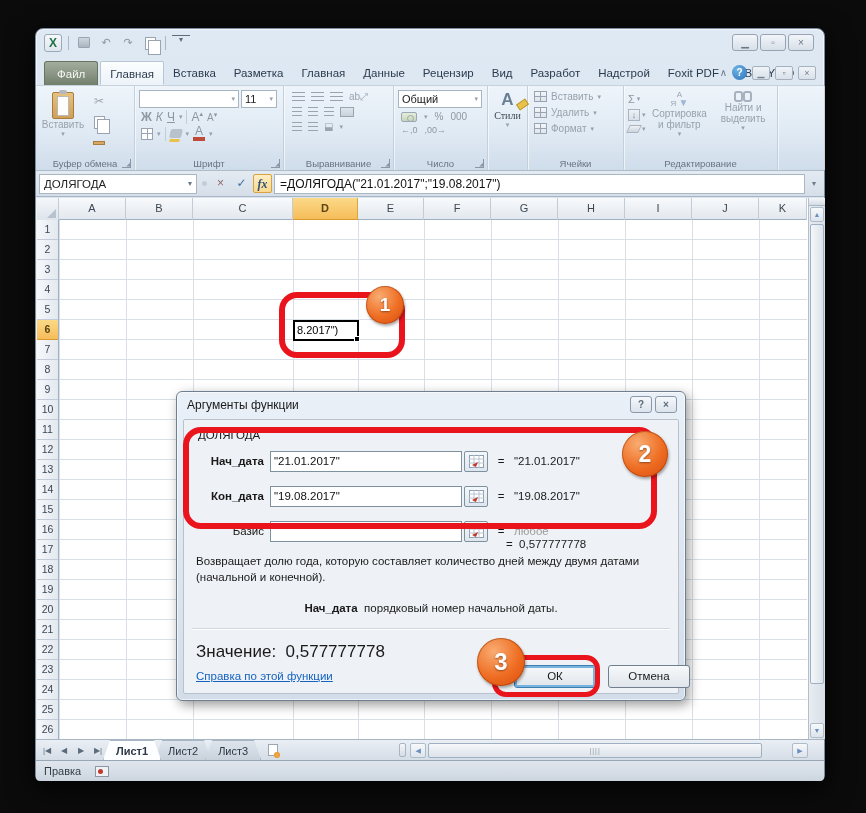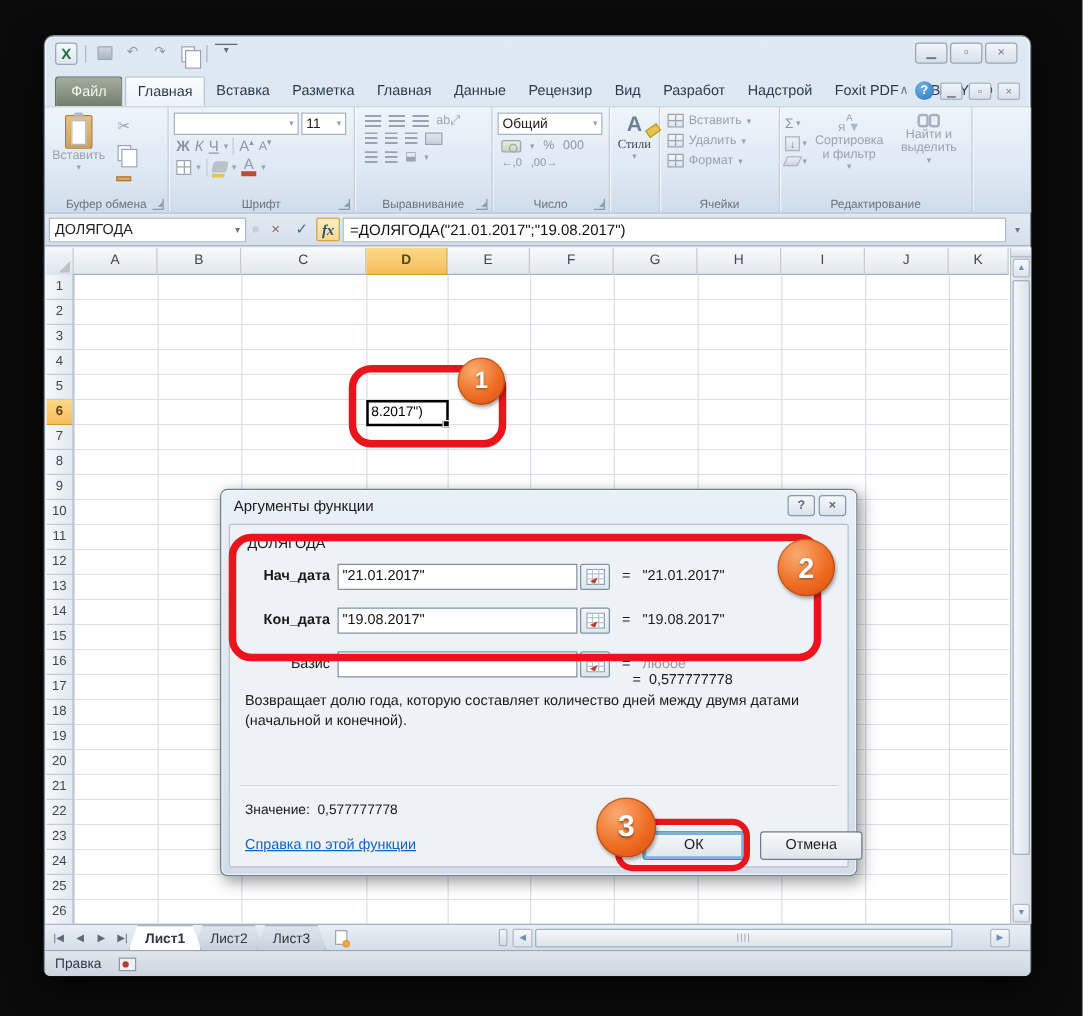--- a/index.html
+++ b/index.html
@@ -187,21 +187,21 @@
   .dlg-row .flabel.b { font-weight:bold; }
   .dlg-input { width:192px; height:21px; background:#fff; border:1px solid #7e919f; font-size:11.5px; color:#111; padding:0 3px; line-height:19px; }
   .picker { width:24px; height:21px; margin-left:2px; border:1px solid #7e919f; border-radius:2px; background:linear-gradient(#f4f7fa,#dfe6ed); display:flex; align-items:center; justify-content:center; }
   .dlg-eq { width:26px; text-align:center; font-size:11.5px; color:#1a1a1a; }
   .dlg-res { font-size:11.5px; color:#1a1a1a; }
   .dlg-res.muted { color:#9b9b9b; }
   .dlg-result-line { position:absolute; left:322px; top:118px; font-size:11.5px; color:#1a1a1a; }
   .dlg-desc { position:absolute; left:12px; right:12px; top:133px; font-size:11.5px; color:#1a1a1a; line-height:1.4; }
   .dlg-arghelp { position:absolute; left:12px; right:12px; top:182px; font-size:11.5px; color:#1a1a1a; text-align:center; }
   .dlg-sep { position:absolute; left:8px; right:8px; top:208px; height:1px; background:#d3d8de; box-shadow:0 1px 0 #fff; }
-  .dlg-value { position:absolute; left:12px; top:222px; font-size:11px; color:#1a1a1a; }
+  .dlg-value { position:absolute; left:12px; top:222px; font-size:17px; color:#1a1a1a; }
   .dlg-link { position:absolute; left:12px; top:250px; font-size:11.5px; color:#1563c0; text-decoration:underline; }
   .dlg-btn { position:absolute; top:245px; width:82px; height:23px; border:1px solid #707f8d; border-radius:3px;
     background:linear-gradient(#f7f9fa,#dfe5eb); font-size:11.5px; color:#1a1a1a; text-align:center; line-height:21px; }
   .dlg-ok { left:330px; box-shadow:0 0 0 2px #78b3e0 inset; border-color:#3c7fb1; }
   .dlg-cancel { left:424px; }
 
   
   .ann-box { position:absolute; border:6px solid #ea141c; border-radius:18px; z-index:60; }
   .badge { position:absolute; border-radius:50%; z-index:70;
     background:radial-gradient(circle at 35% 28%,#f9ac72,#ee6d22 55%,#d94a0e);
@@ -594,20 +594,23 @@
                 </svg>
               </span>
               <span class="dlg-eq">=</span>
               <span class="dlg-res muted">любое</span>
             </div>
           </div>
         <div class="dlg-result-line">
           <span>=</span>&nbsp;&nbsp;<span>0,577777778</span>
         </div>
         <div class="dlg-desc">Возвращает долю года, которую составляет количество дней между двумя датами (начальной и конечной).</div>
+        <div class="dlg-arghelp">
+          <b>Нач_дата</b>&nbsp;&nbsp;<span>порядковый номер начальной даты.</span>
+        </div>
         <div class="dlg-sep"></div>
         <div class="dlg-value">
           <span>Значение:</span>&nbsp;&nbsp;<span>0,577777778</span>
         </div>
         <div class="dlg-link">Справка по этой функции</div>
         <div class="dlg-btn dlg-ok">ОК</div>
         <div class="dlg-btn dlg-cancel">Отмена</div>
       </div>
     </div>
   </div>

